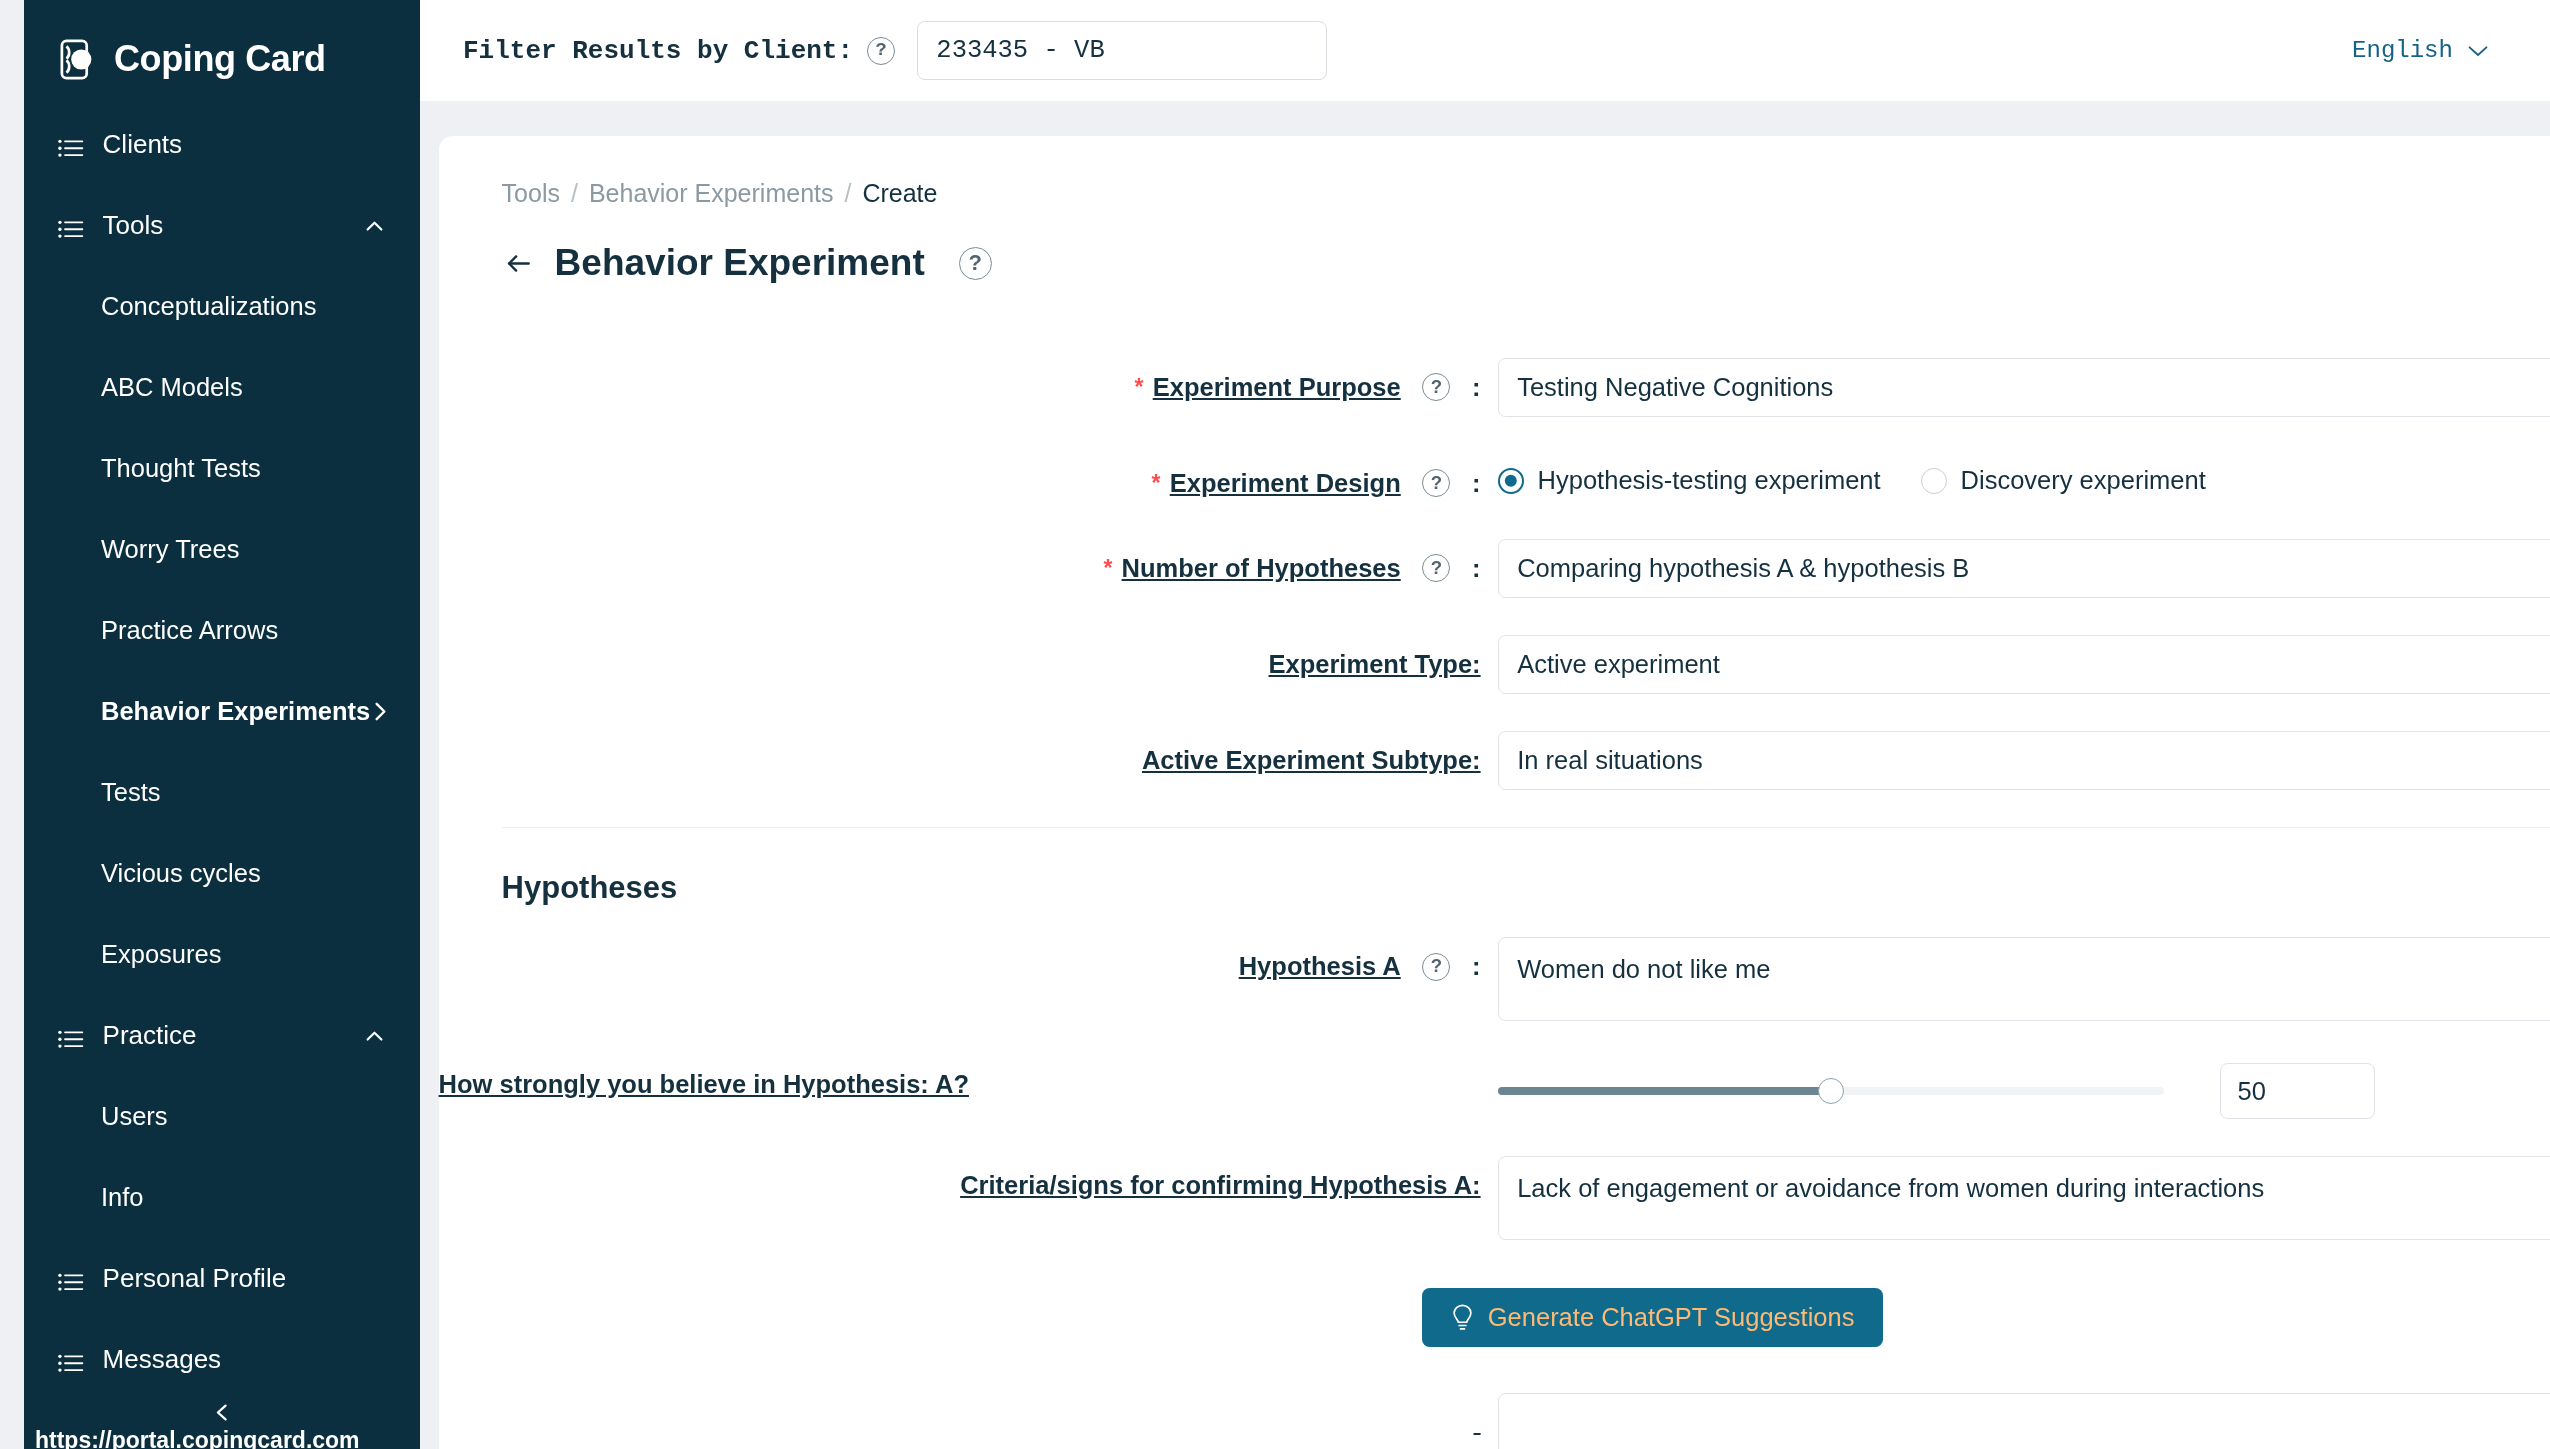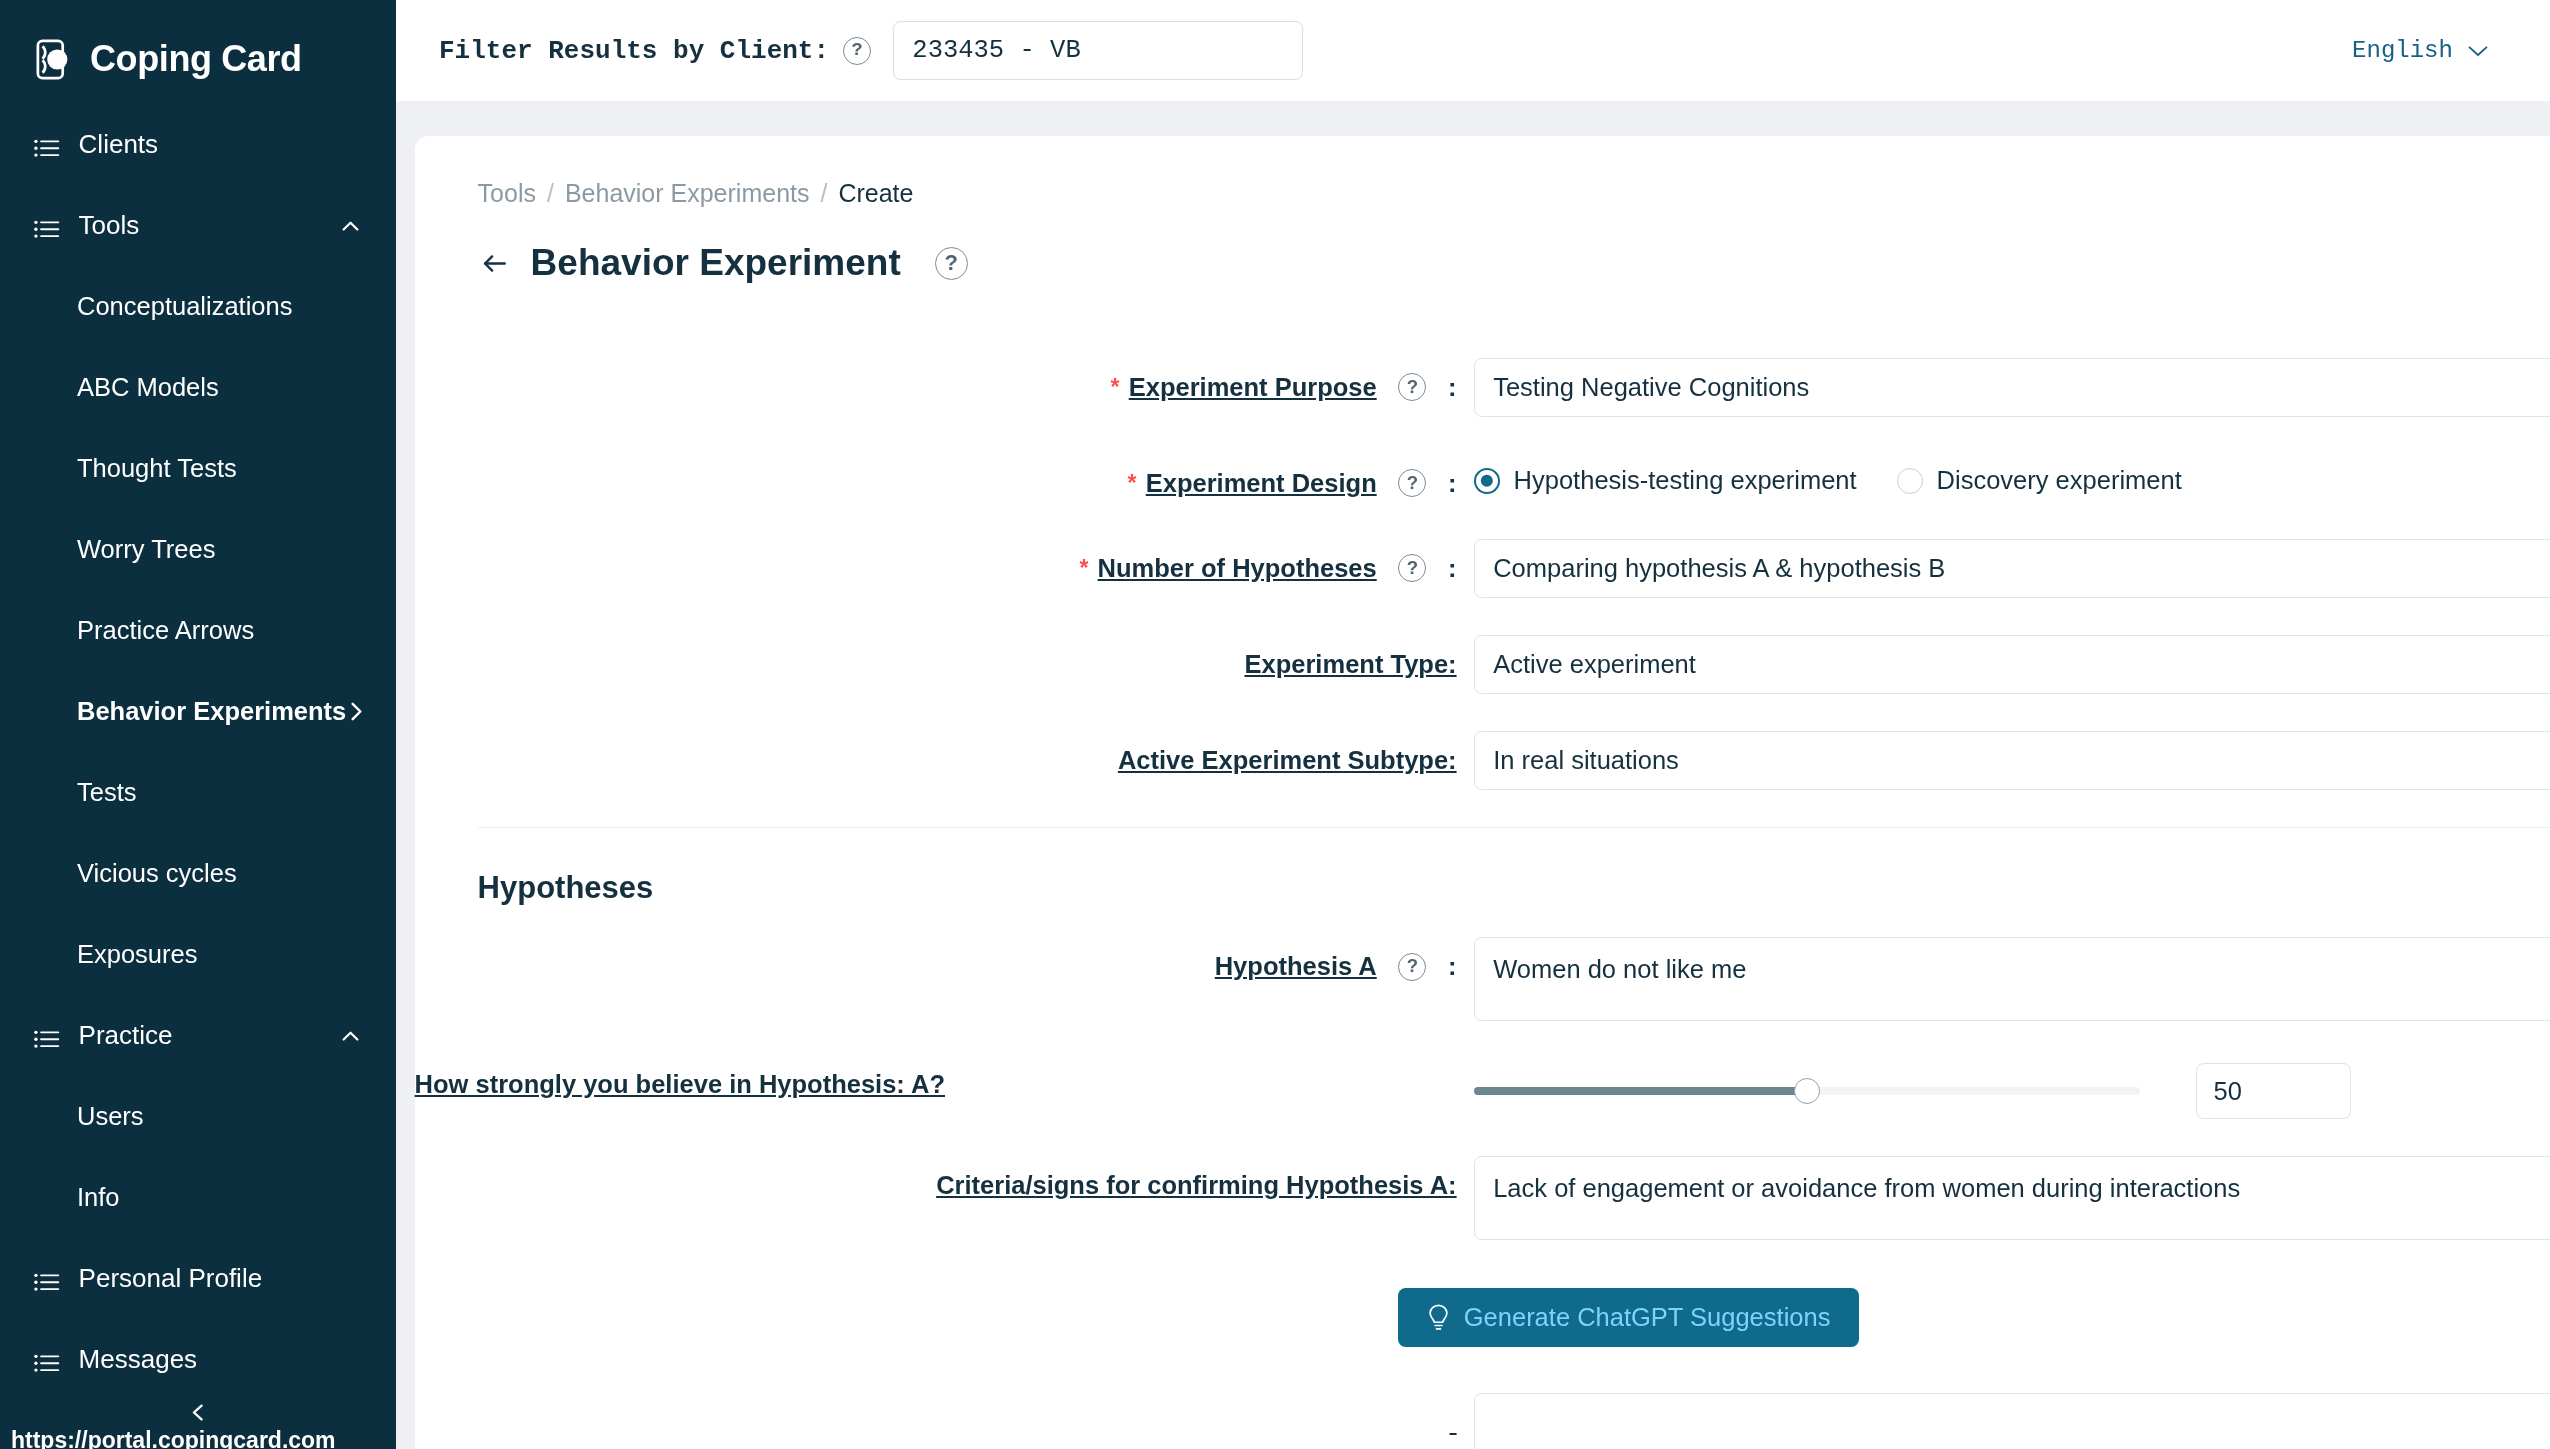--- a/index.html
+++ b/index.html
@@ -2,21 +2,21 @@
 <html style="font-size:12.4px"><head>
 <meta charset="utf-8">
 <style>
   * { box-sizing: border-box; margin: 0; padding: 0; }
   html, body {
     width: 2550px; height: 1449px;
     font-family: "Liberation Sans", sans-serif;
     background: #eef0f3;
     overflow: hidden;
   }
-  .app { display: flex; width: 2550px; height: 1024px; position: relative; }
+  .app { display: flex; width: 2550px; height: 1024px; position: relative; padding-left: 24px; }
 
   
   .sidebar {
     width: 396px; min-width: 396px; height: 1449px;
     background: #0c2f3f; color: #ffffff;
     position: relative; overflow: hidden;
   }
   .logo-row { display: flex; align-items: center; gap: 11px; padding: 25px 0 0 34px; height: 93px; }
   .logo-mark { width: 45px; height: 45px; position: relative; flex: none; }
   .logo-text { font-size: 36px; font-weight: 700; letter-spacing: -0.4px; color: #fff; white-space: nowrap; }
@@ -138,21 +138,21 @@
   }
   .num-input {
     width: 155px; height: 56px; border: 0.8px solid #dfe3e7; border-radius: 7.7px;
     display: flex; align-items: center; padding: 0 17px; font-size: 25.5px; color: #15303f;
     margin-left: 56px; cursor: text; text-align: right;
   }
 
   .btn-row { display: flex; justify-content: center; padding-top: 11px; }
   .btn-primary {
     display: inline-flex; align-items: center; gap: 14px;
-    background: #106a8c; color: #7dd3fc; border: none; border-radius: 7.7px;
+    background: #106a8c; color: #fdba74; border: none; border-radius: 7.7px;
     height: 59px; padding: 0 29px; font-size: 25.5px; cursor: pointer;
     font-family: "Liberation Sans", sans-serif;
   }
   .bulb { width: 23px; height: 29px; flex: none; }
 
   .bottom-field { padding-top: 46px; }
   .bottom-field .textarea { height: 93px; }
 </style>
 </head>
 <body>

